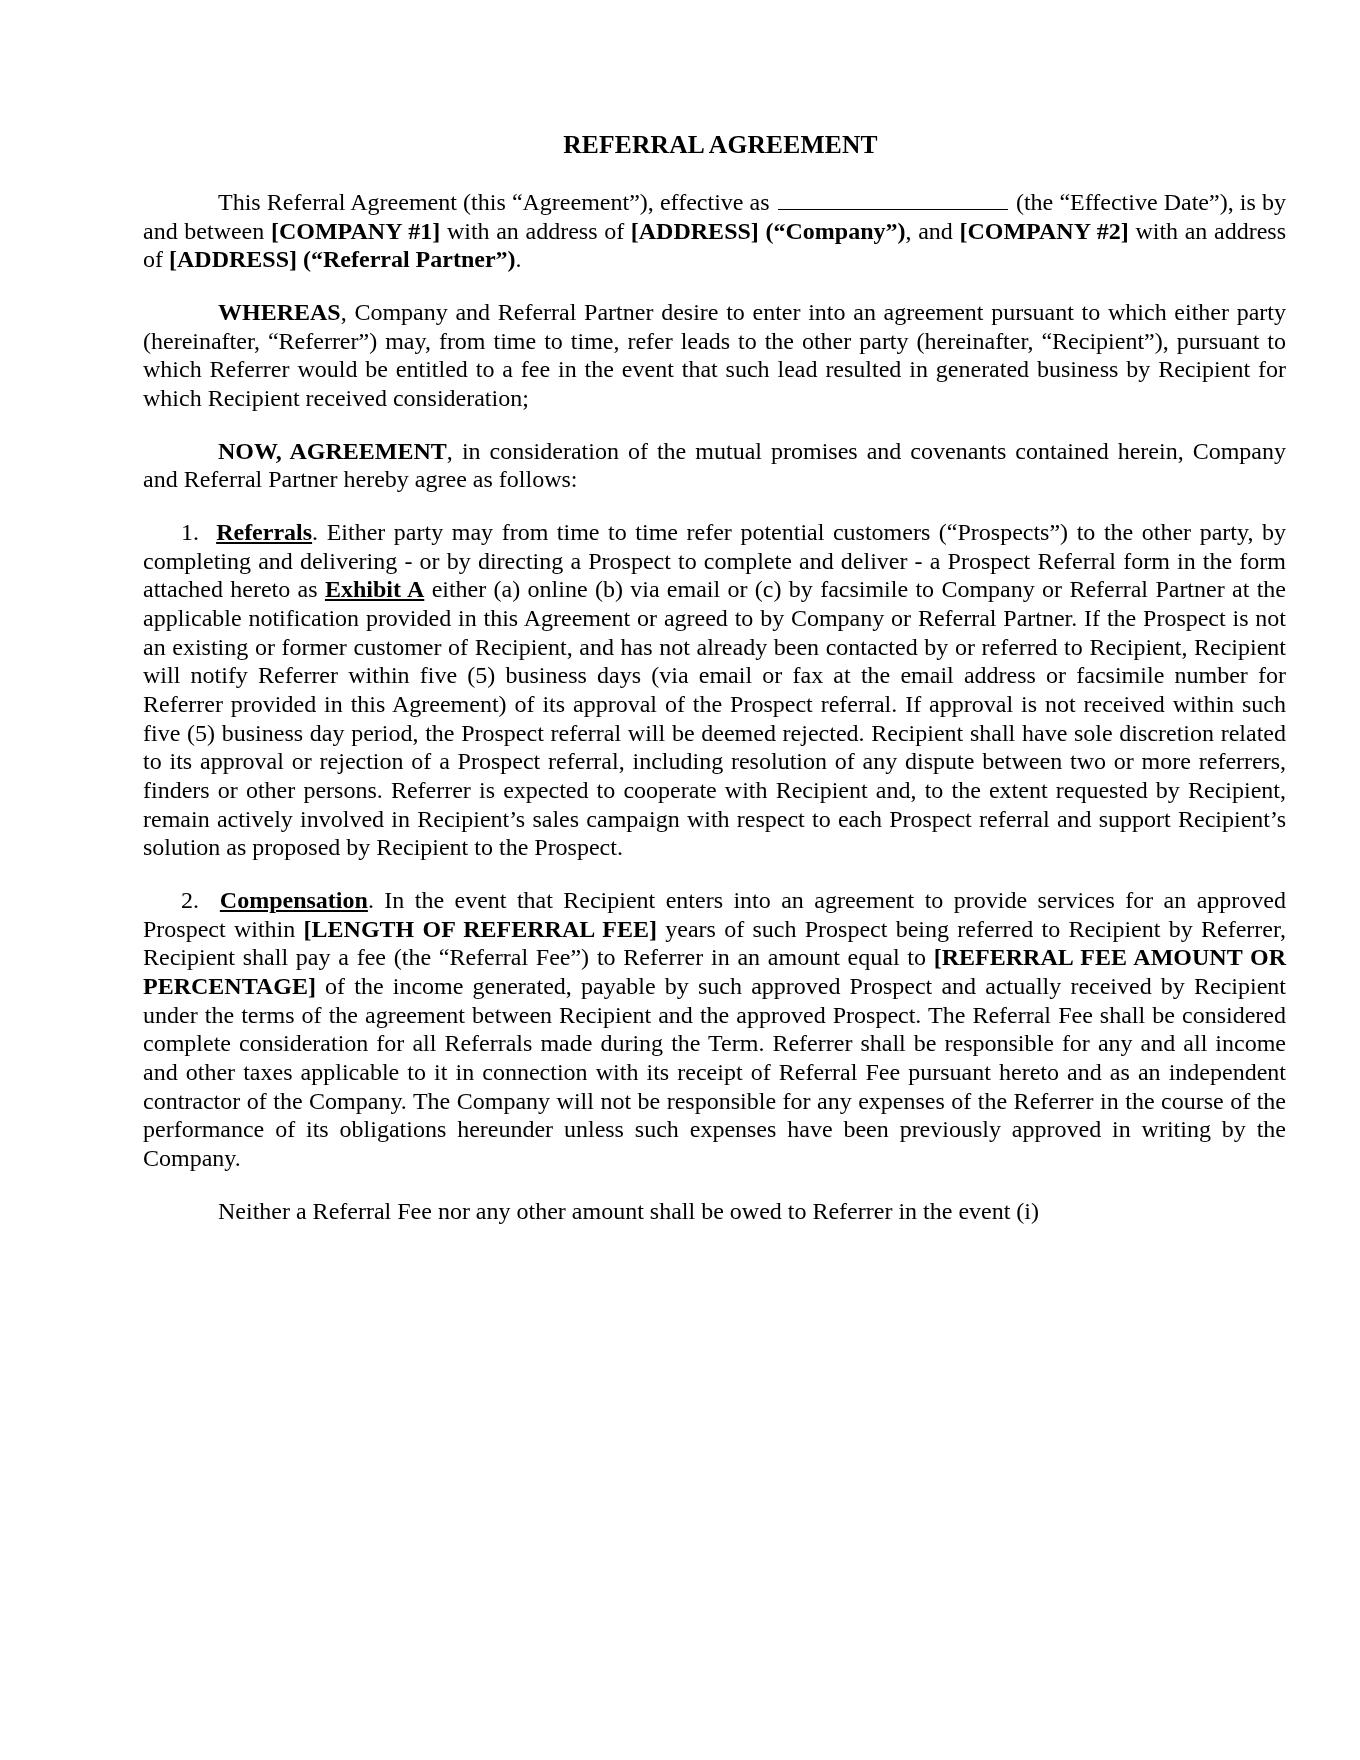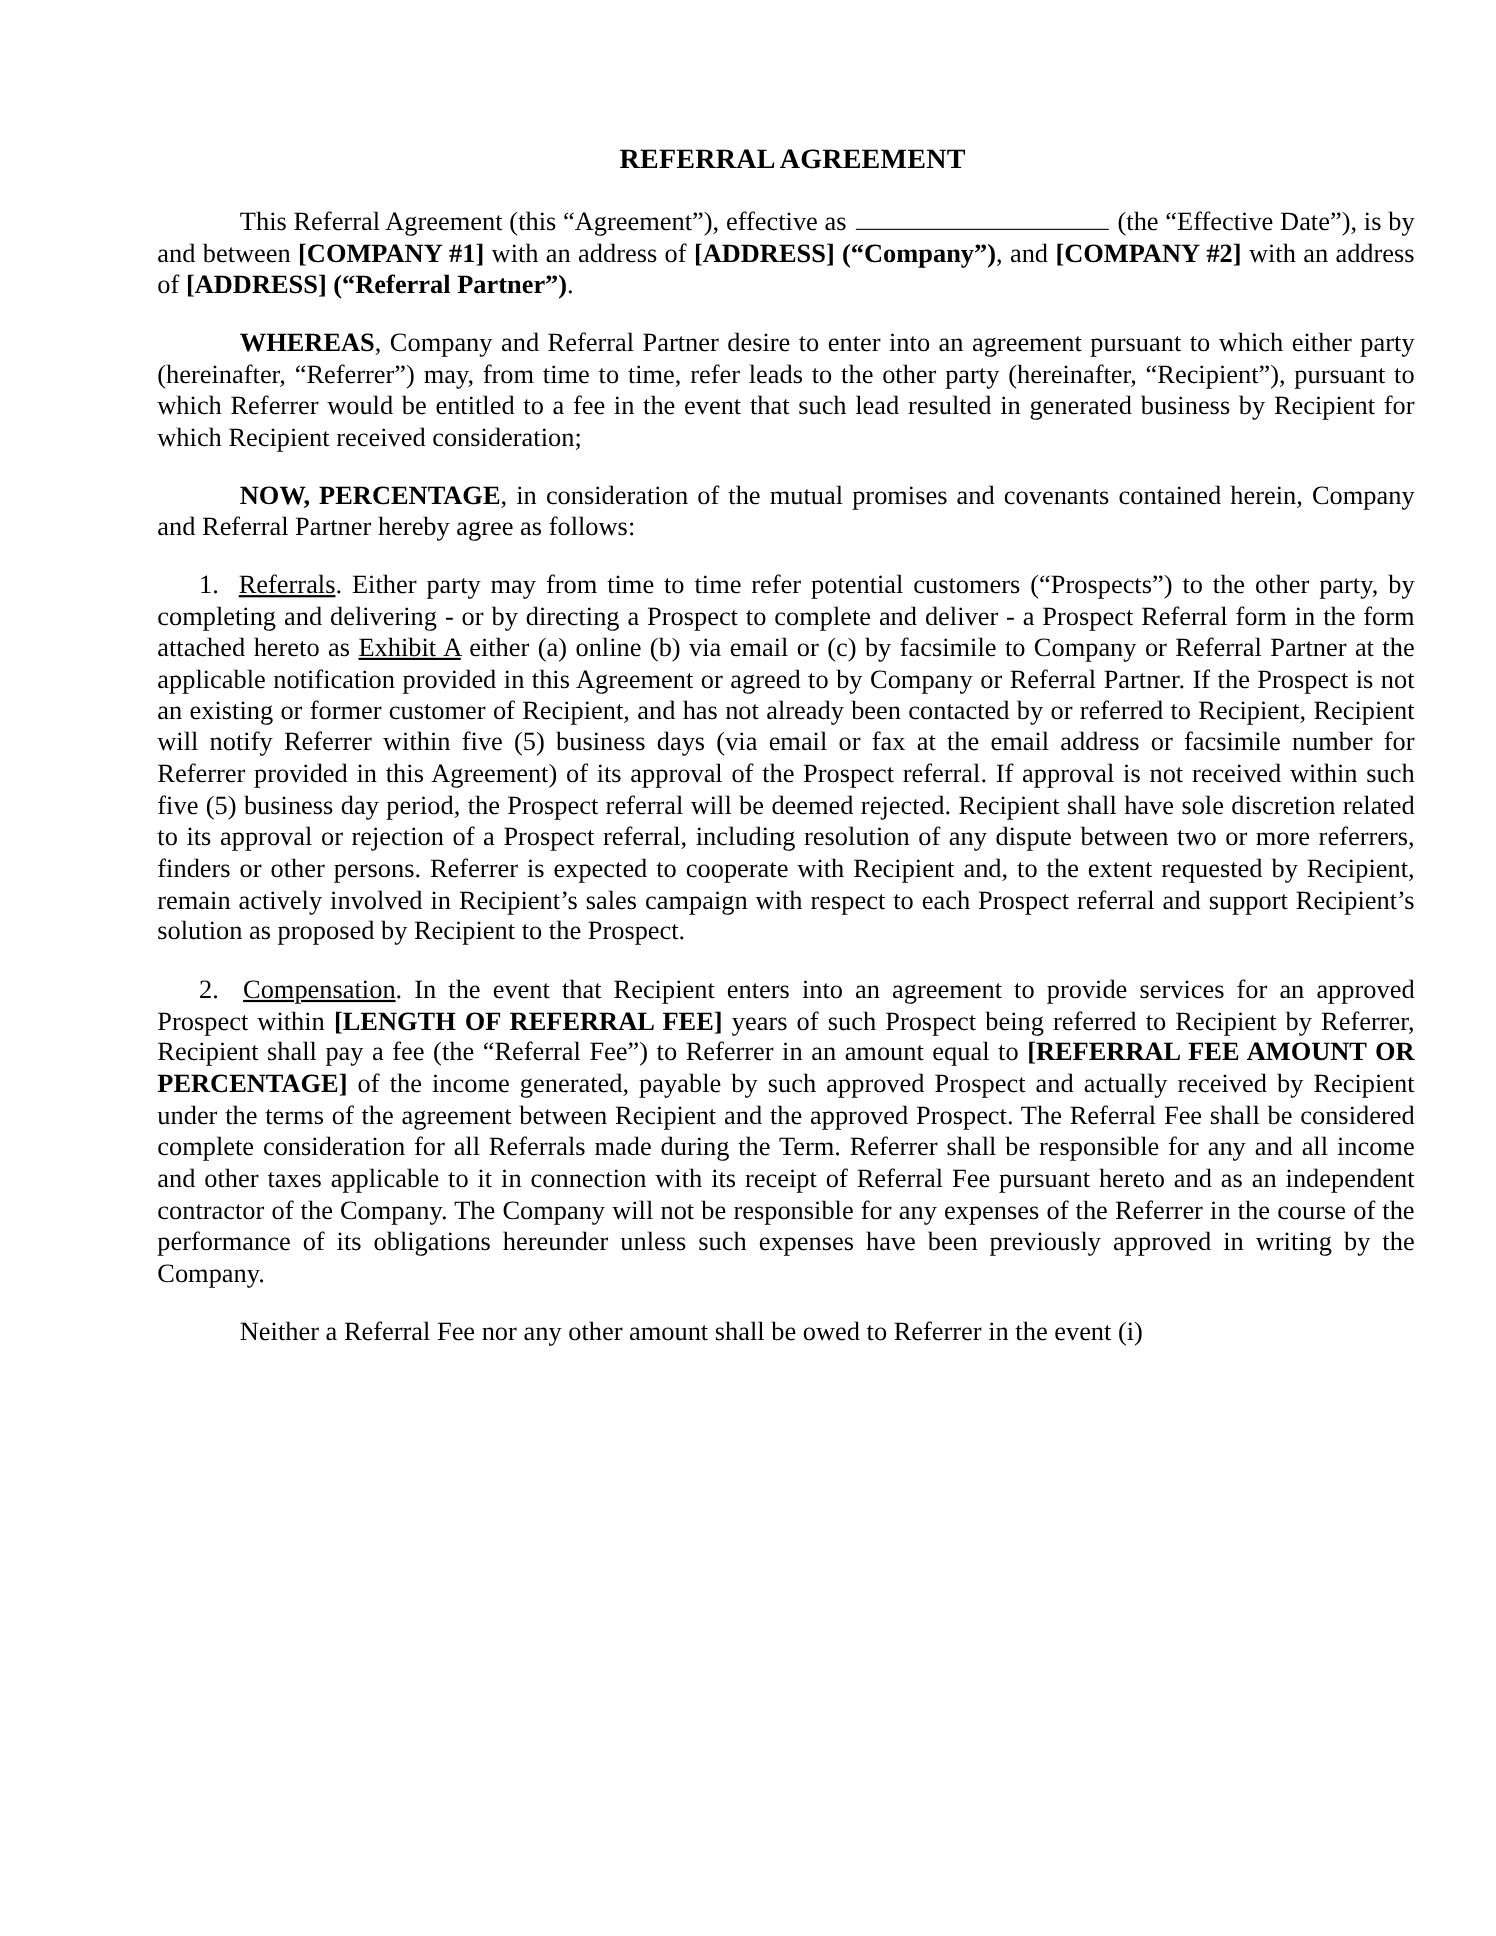--- a/index.html
+++ b/index.html
@@ -35,42 +35,42 @@
     margin: 0 12px 24px 0;
     text-indent: 0;
   }
   p.para.indent {
     text-indent: 75px;
   }
   p.para.numbered {
     text-indent: 38px;
   }
   .b { font-weight: bold; }
-  .bu { font-weight: normal; text-decoration: underline; }
+  .bu { font-weight: bold; text-decoration: underline; }
   .blank-line {
     display: inline-block;
     border-bottom: 1.5px solid #000;
     width: 230px;
     height: 18px;
     vertical-align: baseline;
     margin: 0 2px;
   }
 </style>
 </head>
 <body>
 
 <div class="page">
 
   <h1 class="doc-title">REFERRAL AGREEMENT</h1>
 
   <p class="para indent"><span>This Referral Agreement (this “Agreement”), effective as </span><span class="blank-line"></span><span> (the “Effective Date”), is by and between </span><span class="b">[COMPANY #1]</span><span> with an address of </span><span class="b">[ADDRESS]</span><span class="b"> (“Company”)</span><span>, and </span><span class="b">[COMPANY #2]</span><span> with an address of </span><span class="b">[ADDRESS]</span><span class="b"> (“Referral Partner”)</span><span>.</span></p>
 
   <p class="para indent"><span class="b">WHEREAS</span><span>, Company and Referral Partner desire to enter into an agreement pursuant to which either party (hereinafter, “Referrer”) may, from time to time, refer leads to the other party (hereinafter, “Recipient”), pursuant to which Referrer would be entitled to a fee in the event that such lead resulted in generated business by Recipient for which Recipient received consideration;</span></p>
 
-  <p class="para indent"><span class="b">NOW, PERCENTAGE</span><span>, in consideration of the mutual promises and covenants contained herein, Company and Referral Partner hereby agree as follows:</span></p>
+  <p class="para indent"><span class="b">NOW, AGREEMENT</span><span>, in consideration of the mutual promises and covenants contained herein, Company and Referral Partner hereby agree as follows:</span></p>
 
   <p class="para numbered"><span>1.</span>&nbsp;&nbsp;<span class="bu">Referrals</span><span>. Either party may from time to time refer potential customers (“Prospects”) to the other party, by completing and delivering - or by directing a Prospect to complete and deliver - a Prospect Referral form in the form attached hereto as </span><span class="bu">Exhibit A</span><span> either (a) online (b) via email or (c) by facsimile to Company or Referral Partner at the applicable notification provided in this Agreement or agreed to by Company or Referral Partner. If the Prospect is not an existing or former customer of Recipient, and has not already been contacted by or referred to Recipient, Recipient will notify Referrer within five (5) business days (via email or fax at the email address or facsimile number for Referrer provided in this Agreement) of its approval of the Prospect referral. If approval is not received within such five (5) business day period, the Prospect referral will be deemed rejected. Recipient shall have sole discretion related to its approval or rejection of a Prospect referral, including resolution of any dispute between two or more referrers, finders or other persons. Referrer is expected to cooperate with Recipient and, to the extent requested by Recipient, remain actively involved in Recipient’s sales campaign with respect to each Prospect referral and support Recipient’s solution as proposed by Recipient to the Prospect.</span></p>
 
   <p class="para numbered"><span>2.</span>&nbsp;&nbsp;<span class="bu">Compensation</span><span>. In the event that Recipient enters into an agreement to provide services for an approved Prospect within </span><span class="b">[LENGTH OF REFERRAL FEE]</span><span> years of such Prospect being referred to Recipient by Referrer, Recipient shall pay a fee (the “Referral Fee”) to Referrer in an amount equal to </span><span class="b">[REFERRAL FEE AMOUNT OR PERCENTAGE]</span><span> of the income generated, payable by such approved Prospect and actually received by Recipient under the terms of the agreement between Recipient and the approved Prospect. The Referral Fee shall be considered complete consideration for all Referrals made during the Term. Referrer shall be responsible for any and all income and other taxes applicable to it in connection with its receipt of Referral Fee pursuant hereto and as an independent contractor of the Company. The Company will not be responsible for any expenses of the Referrer in the course of the performance of its obligations hereunder unless such expenses have been previously approved in writing by the Company.</span></p>
 
   <p class="para indent">Neither a Referral Fee nor any other amount shall be owed to Referrer in the event (i)</p>
 
 </div>
 
 </body></html>

